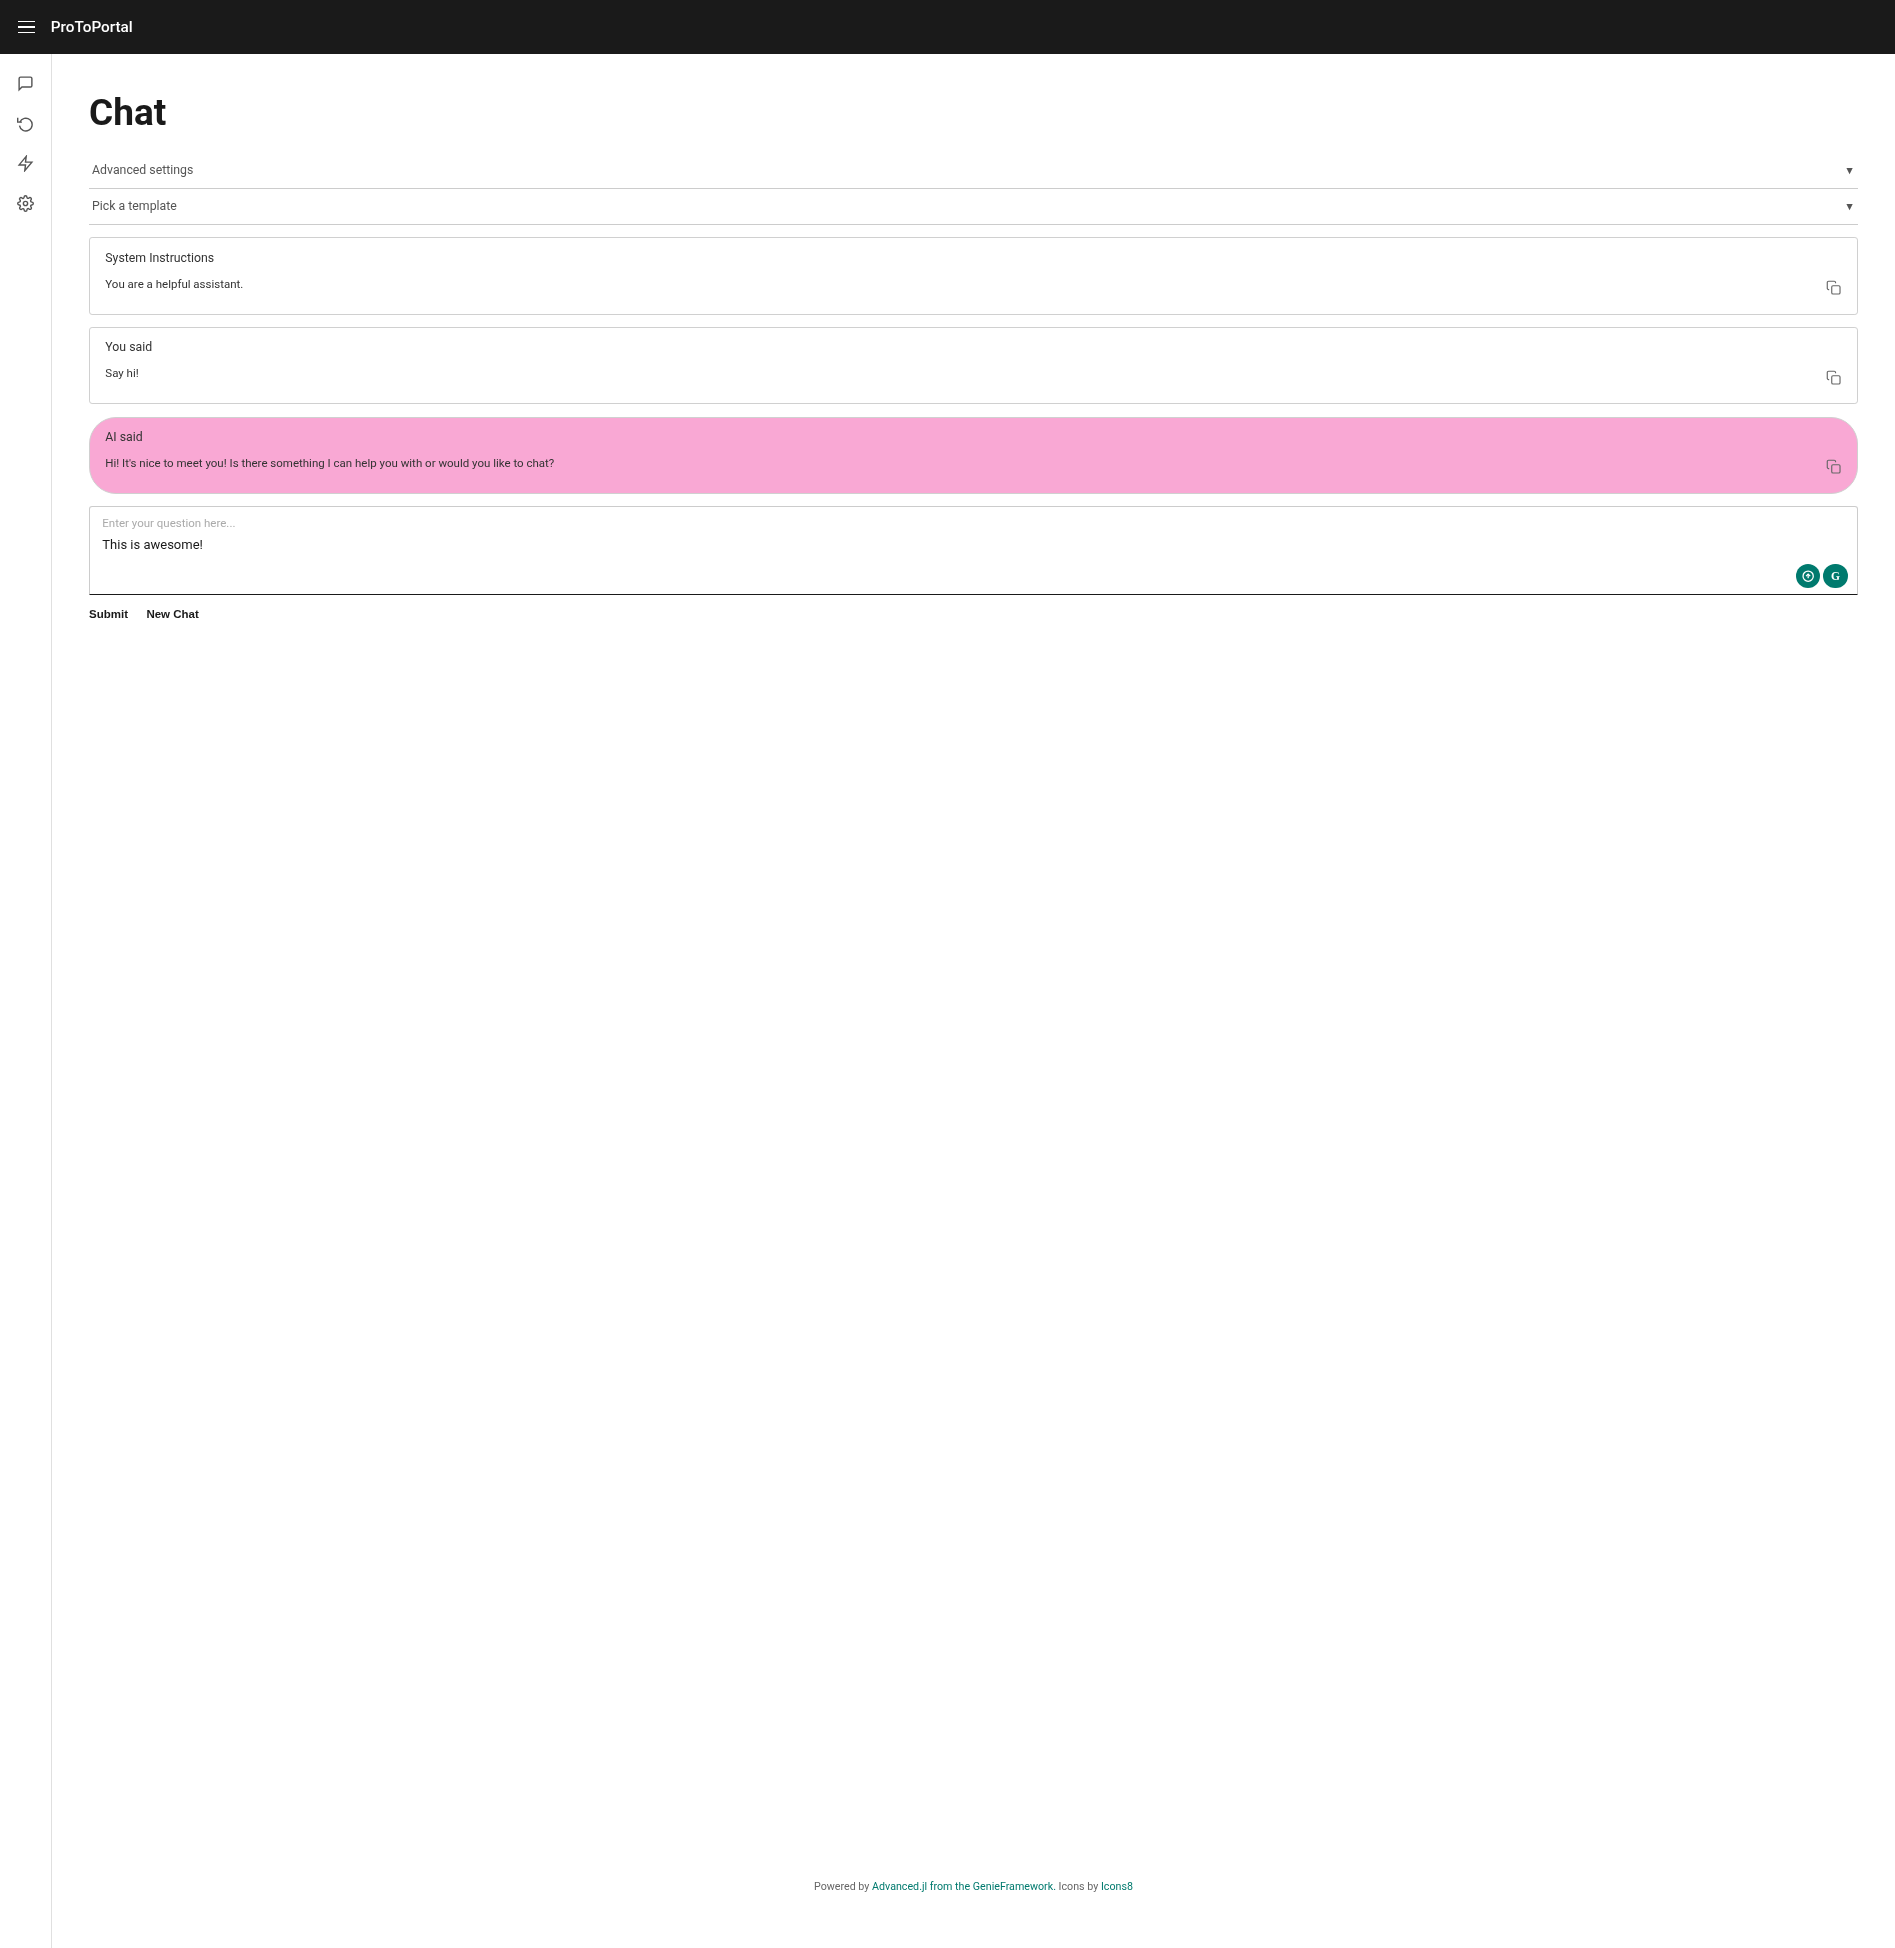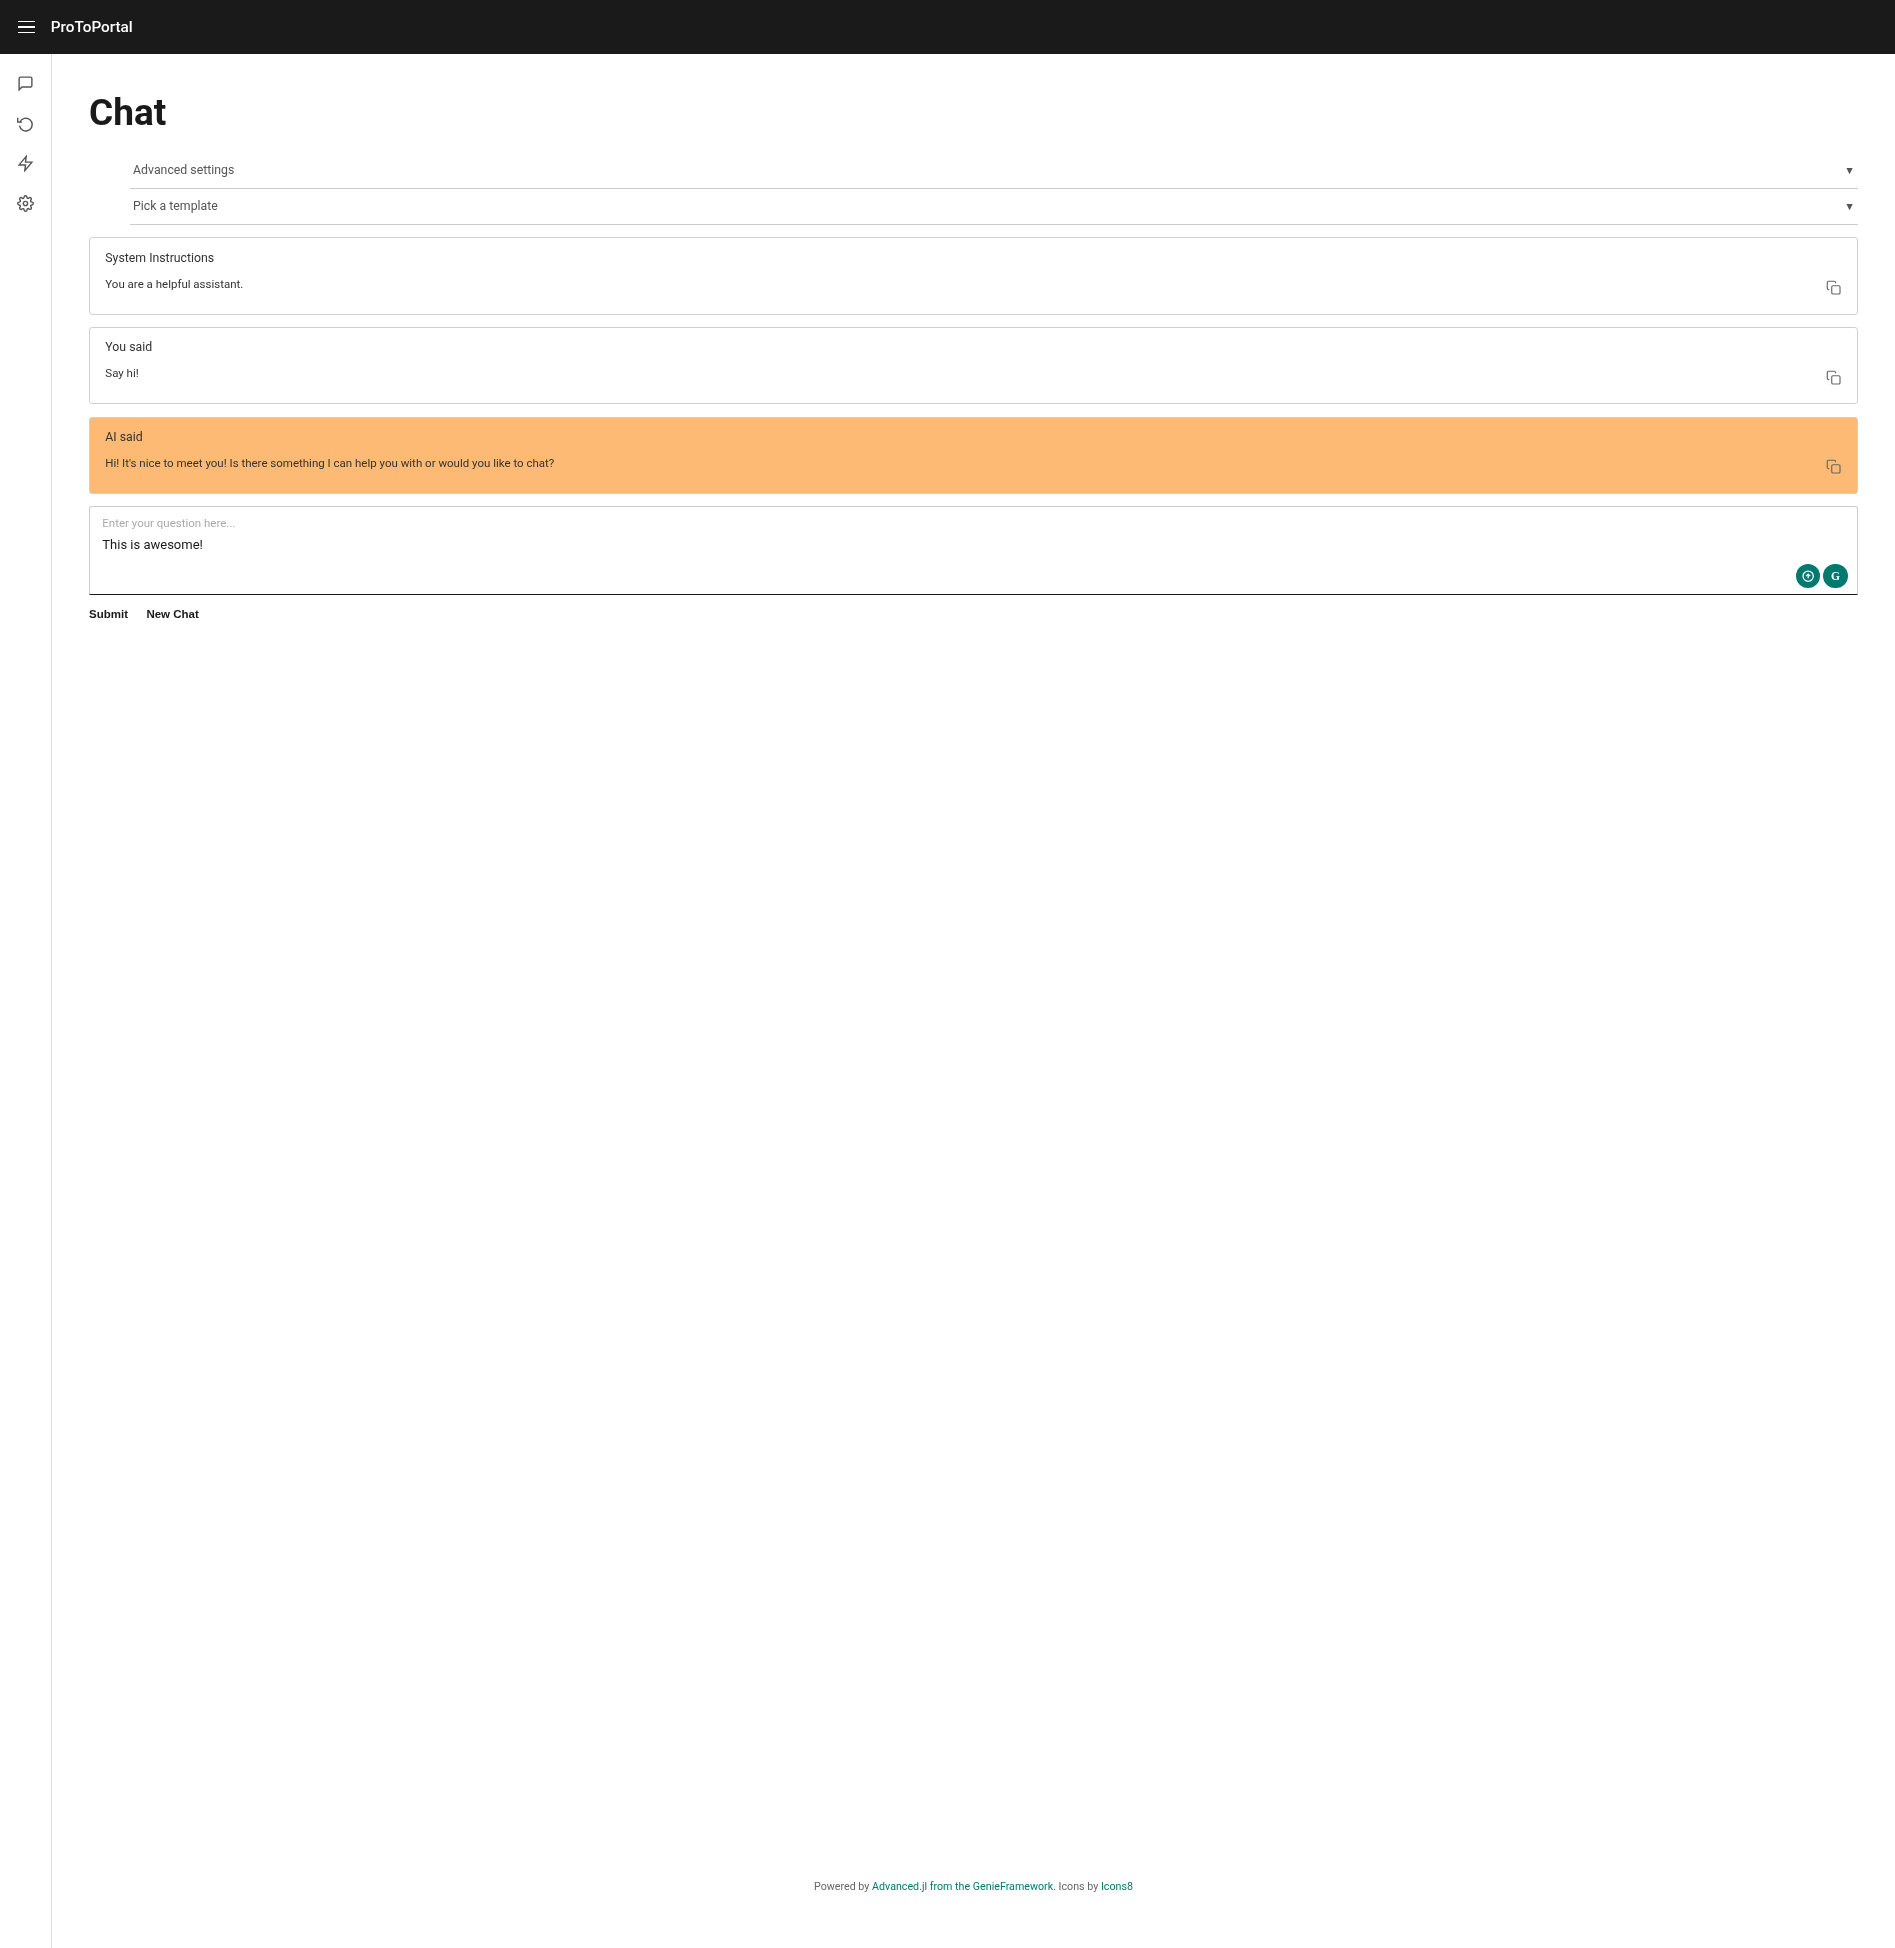--- a/index.html
+++ b/index.html
@@ -104,38 +104,38 @@
     
     .dropdown-row {
       display: flex;
       align-items: center;
       justify-content: space-between;
       padding: 10.7px 3.1px;
       border-bottom: 0.8px solid #ccc;
       cursor: pointer;
       color: #555;
       font-size: 12.3px;
-      margin-left: 41px;
     }
 
     .dropdown-row .chevron-icon {
       color: #555;
       font-size: 10.7px;
     }
 
     
     .chat-box {
       border: 0.8px solid #d0d0d0;
       border-radius: 3.1px;
       margin-top: 12.3px;
       overflow: hidden;
     }
 
     .chat-box.ai-box {
-      background: #fdba74;
+      background: #f9a8d4;
+      border-radius: 27px;
     }
 
     .chat-box-header {
       font-size: 12.3px;
       font-weight: 400;
       color: #333;
       padding: 12.3px 15.3px 6.1px 15.3px;
     }
 
     .chat-box-content {

